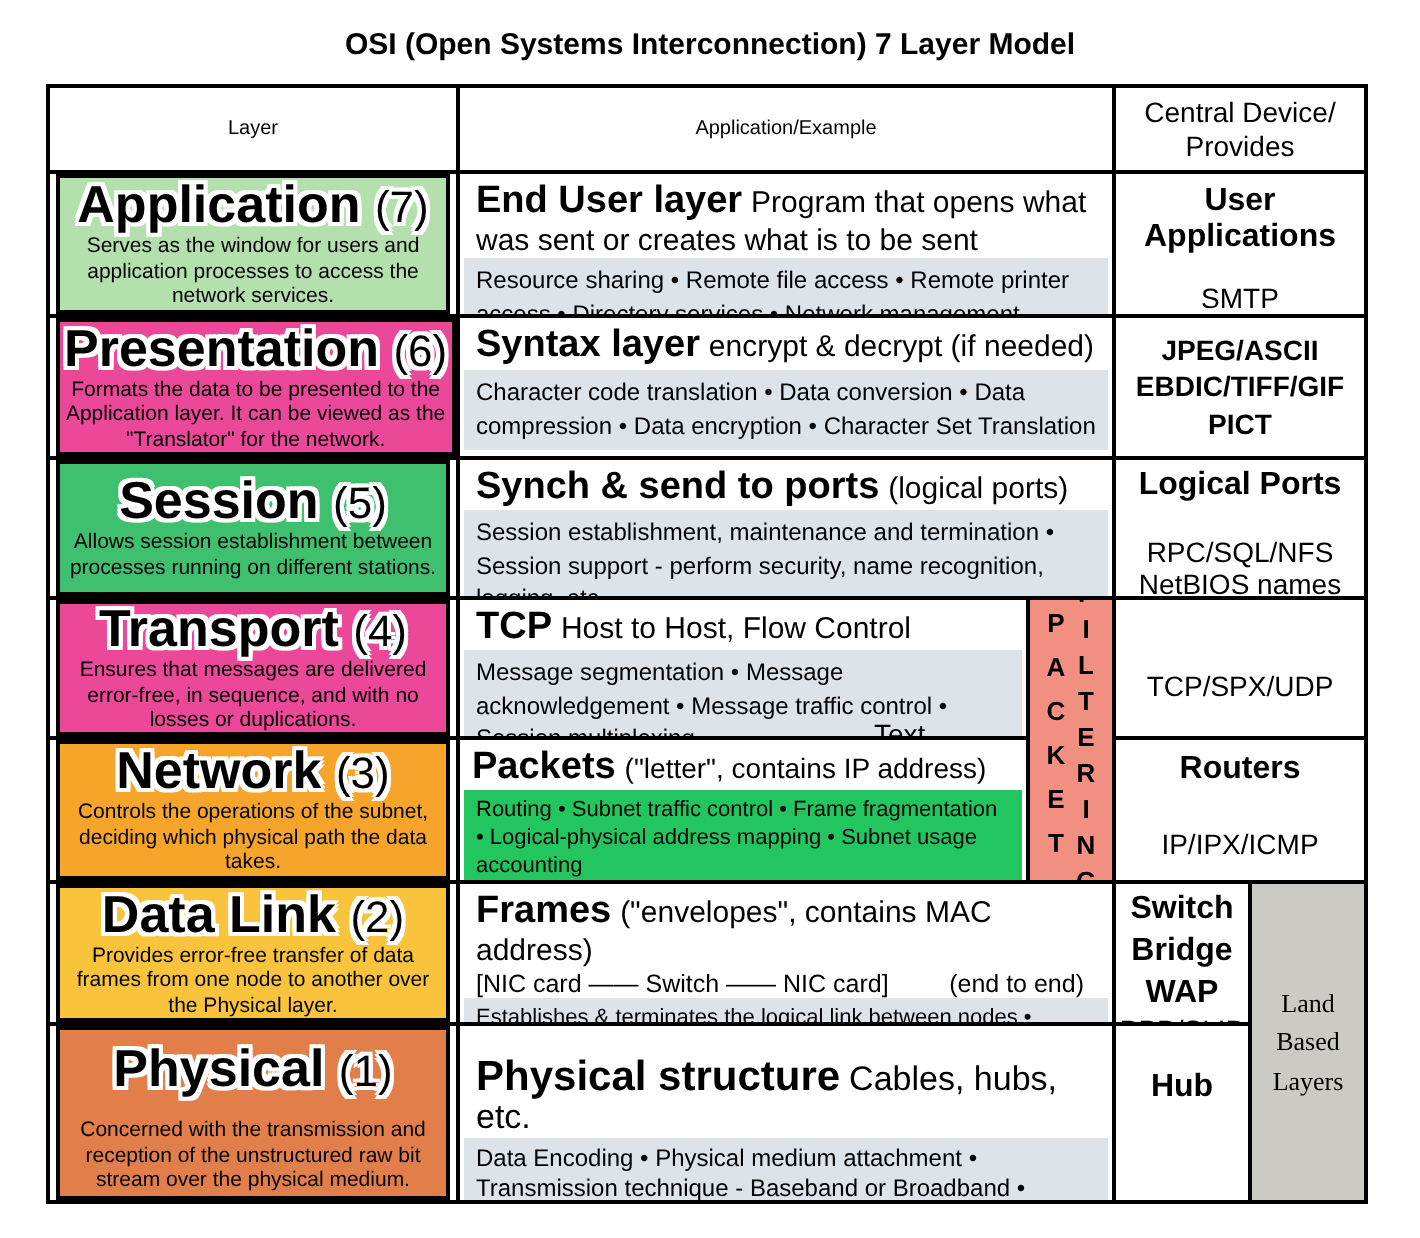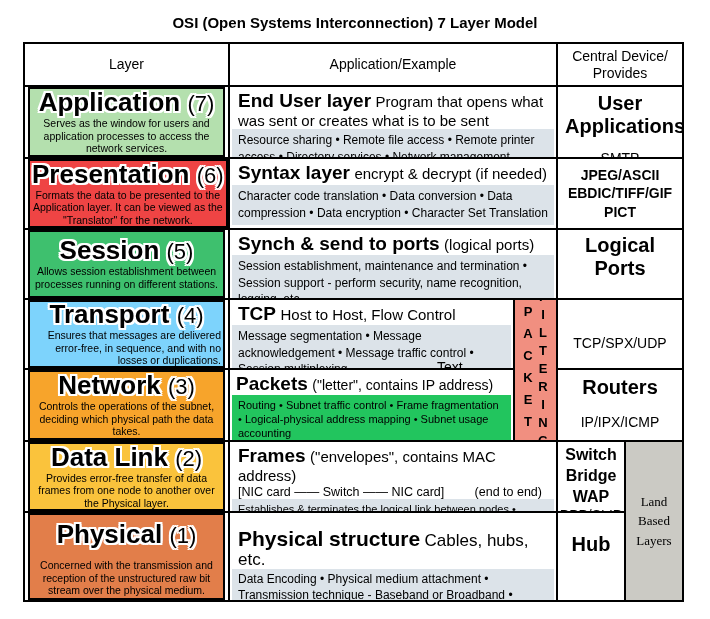--- a/index.html
+++ b/index.html
@@ -22,21 +22,21 @@
   .cell{background:#fff;position:relative;overflow:hidden;box-sizing:border-box;}
   
   .c1{grid-column:1}.c2{grid-column:2}.c23{grid-column:2/4}
   .c3{grid-column:3}.c4{grid-column:4}.c45{grid-column:4/6}.c5{grid-column:5}
   .r1{grid-row:1}.r2{grid-row:2}.r3{grid-row:3}.r4{grid-row:4}
   .r5{grid-row:5}.r6{grid-row:6}.r7{grid-row:7}.r8{grid-row:8}
   .rowspan-filter{grid-row:5/7}
   .rowspan-land{grid-row:7/9}
 
   .header-cell{display:flex;align-items:center;justify-content:center;
-    text-align:center;font-size:14px;line-height:1.15;flex-direction:column;}
+    text-align:center;font-size:10px;line-height:1.15;flex-direction:column;}
   .header-cell.small{font-size:14px;}
 
   
   .layer-cell{display:flex;}
   .layer-box{
     flex:1;margin:0 3px;border:2px solid #000;box-sizing:border-box;
     display:flex;flex-direction:column;align-items:center;justify-content:center;
     text-align:center;padding:1px 2px;
   }
   .layer-title{
@@ -57,21 +57,21 @@
     padding:1px 14px 0 8px;}
   .graybox{
     margin:0 2px 3px 2px;padding:3px 6px;font-size:12px;line-height:1.4;
   }
   .graybox.tight{font-size:11px;line-height:1.3;}
   .artifact{position:absolute;left:205px;bottom:4px;font-size:14px;}
 
   
   .dev-cell{display:flex;flex-direction:column;align-items:center;
     text-align:center;}
-  .dev-title{font-weight:bold;font-size:20px;line-height:1.15;}
+  .dev-title{font-weight:bold;font-size:16px;line-height:1.15;}
   .dev-sub{font-size:14px;}
   .dev-center{justify-content:center;}
   .dev-line{font-weight:bold;font-size:14px;line-height:1.3;}
 
   
   .filter-cell{display:flex;align-items:center;justify-content:center;gap:2px;}
   .vword{
     writing-mode:vertical-rl;text-orientation:upright;
     font-weight:bold;font-size:13px;line-height:1;
   }
@@ -109,21 +109,21 @@
   <div class="cell ex-cell c23 r2">
     <div class="ex-head"><span class="ex-bold">End User layer</span> <span class="ex-rest">Program that opens what was sent or creates what is to be sent</span></div>
     <div class="graybox" style="background-color: rgb(220, 227, 233);">Resource sharing • Remote file access • Remote printer access • Directory services • Network management</div>
   </div>
   <div class="cell dev-cell c45 r2" style="padding-top:5px;">
     <div class="dev-title" style="max-width:110px;">User Applications</div>
     <div class="dev-sub" style="margin-top:12px;">SMTP</div>
   </div>
 
   <div class="cell layer-cell c1 r3">
-    <div class="layer-box" style="background-color: #ef4444;">
+    <div class="layer-box" style="background-color: #ec4899;">
       <div class="layer-title"><span>Presentation</span> <span class="layer-num">(6)</span></div>
       <div class="layer-desc">Formats the data to be presented to the Application layer. It can be viewed as the "Translator" for the network.</div>
     </div>
   </div>
   <div class="cell ex-cell c23 r3">
     <div class="ex-head"><span class="ex-bold">Syntax layer</span> <span class="ex-rest">encrypt &amp; decrypt (if needed)</span></div>
     <div class="graybox" style="background-color: rgb(220, 227, 233);">Character code translation • Data conversion • Data compression • Data encryption • Character Set Translation</div>
   </div>
   <div class="cell dev-cell dev-center c45 r3">
     <div class="dev-line">JPEG/ASCII</div>
@@ -141,21 +141,21 @@
     <div class="ex-head"><span class="ex-bold">Synch &amp; send to ports</span> <span class="ex-rest">(logical ports)</span></div>
     <div class="graybox" style="background-color: rgb(220, 227, 233);">Session establishment, maintenance and termination • Session support - perform security, name recognition, logging, etc.</div>
   </div>
   <div class="cell dev-cell c45 r4" style="padding-top:4px;">
     <div class="dev-title">Logical Ports</div>
     <div class="dev-sub" style="margin-top:16px;">RPC/SQL/NFS</div>
     <div class="dev-sub">NetBIOS names</div>
   </div>
 
   <div class="cell layer-cell c1 r5">
-    <div class="layer-box" style="background-color: #7dd3fc; text-align: right;">
+    <div class="layer-box" style="background-color: #ec4899;">
       <div class="layer-title"><span>Transport</span> <span class="layer-num">(4)</span></div>
       <div class="layer-desc">Ensures that messages are delivered error-free, in sequence, and with no losses or duplications.</div>
     </div>
   </div>
   <div class="cell ex-cell c2 r5">
     <div class="ex-head"><span class="ex-bold">TCP</span> <span class="ex-rest">Host to Host, Flow Control</span></div>
     <div class="graybox" style="position: relative; background-color: rgb(220, 227, 233);">
       <span>Message segmentation • Message acknowledgement • Message traffic control • Session multiplexing</span>
       <span class="artifact">Text</span>
     </div>

